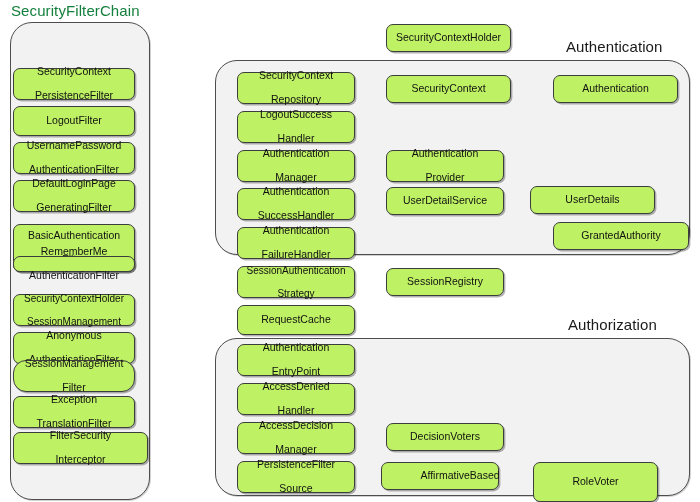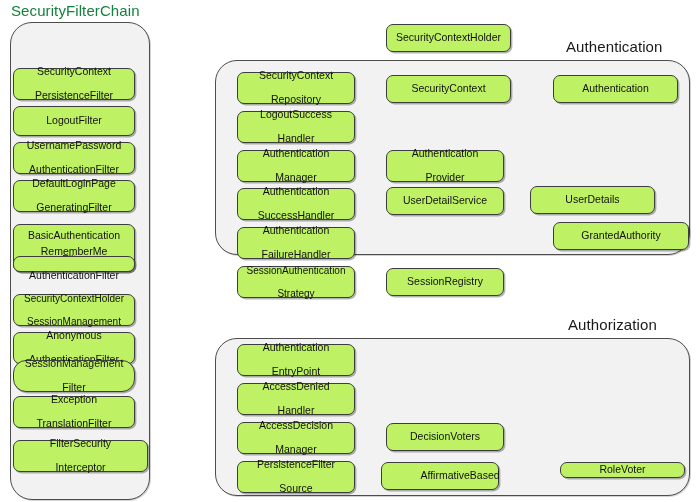--- a/index.html
+++ b/index.html
@@ -98,21 +98,21 @@
           <span>AuthenticationFilter</span></span>
   </div>
   <div class="node" style="left:13px;top:360px;width:122px;height:32px;border-radius:13px;">
     <span><span>SessionManagement</span><br>
           <span>Filter</span></span>
   </div>
   <div class="node" style="left:13px;top:396px;width:122px;height:32px;">
     <span><span>Exception</span><br>
           <span>TranslationFilter</span></span>
   </div>
-  <div class="node" style="left:13px;top:432px;width:135px;height:32px;margin-top:8px;">
+  <div class="node" style="left:13px;top:432px;width:135px;height:32px;">
     <span><span>FilterSecurity</span><br>
           <span>Interceptor</span></span>
   </div>
 
   
   <div class="node" style="left:237px;top:72px;width:118px;height:32px;">
     <span><span>SecurityContext</span><br>
           <span>Repository</span></span>
   </div>
   <div class="node" style="left:237px;top:111px;width:118px;height:32px;">
@@ -128,20 +128,25 @@
           <span>SuccessHandler</span></span>
   </div>
   <div class="node" style="left:237px;top:227px;width:118px;height:32px;">
     <span><span>Authentication</span><br>
           <span>FailureHandler</span></span>
   </div>
   <div class="node small" style="left:237px;top:266px;width:118px;height:32px;">
     <span><span>SessionAuthentication</span><br>
           <span>Strategy</span></span>
   </div>
+  <div class="node" style="left:237px;top:305px;width:118px;height:30px;">
+    <span>
+        <span>RequestCache</span>
+      </span>
+  </div>
   <div class="node" style="left:237px;top:344px;width:118px;height:32px;">
     <span><span>Authentication</span><br>
           <span>EntryPoint</span></span>
   </div>
   <div class="node" style="left:237px;top:383px;width:118px;height:32px;">
     <span><span>AccessDenied</span><br>
           <span>Handler</span></span>
   </div>
   <div class="node" style="left:237px;top:422px;width:118px;height:32px;">
     <span><span>AccessDecision</span><br>
@@ -195,21 +200,21 @@
   <div class="node" style="left:386px;top:423px;width:118px;height:28px;">
     <span>
         <span>DecisionVoters</span>
       </span>
   </div>
   <div class="node" style="left:381px;top:462px;width:118px;height:28px;padding-left:40px;">
     <span>
         <span>AffirmativeBased</span>
       </span>
   </div>
-  <div class="node" style="left:560px;top:462px;width:125px;height:16px;">
+  <div class="node" style="left:533px;top:462px;width:125px;height:40px;">
     <span>
         <span>RoleVoter</span>
       </span>
   </div>
 
   
   <svg id="edges">
     <defs>
       <marker id="redArrow" markerWidth="10" markerHeight="8" refX="9" refY="4" orient="auto" markerUnits="userSpaceOnUse">
         <path d="M0,0.3 L10,4 L0,7.7" fill="none" stroke="#e8505b" stroke-width="1.3"></path>

